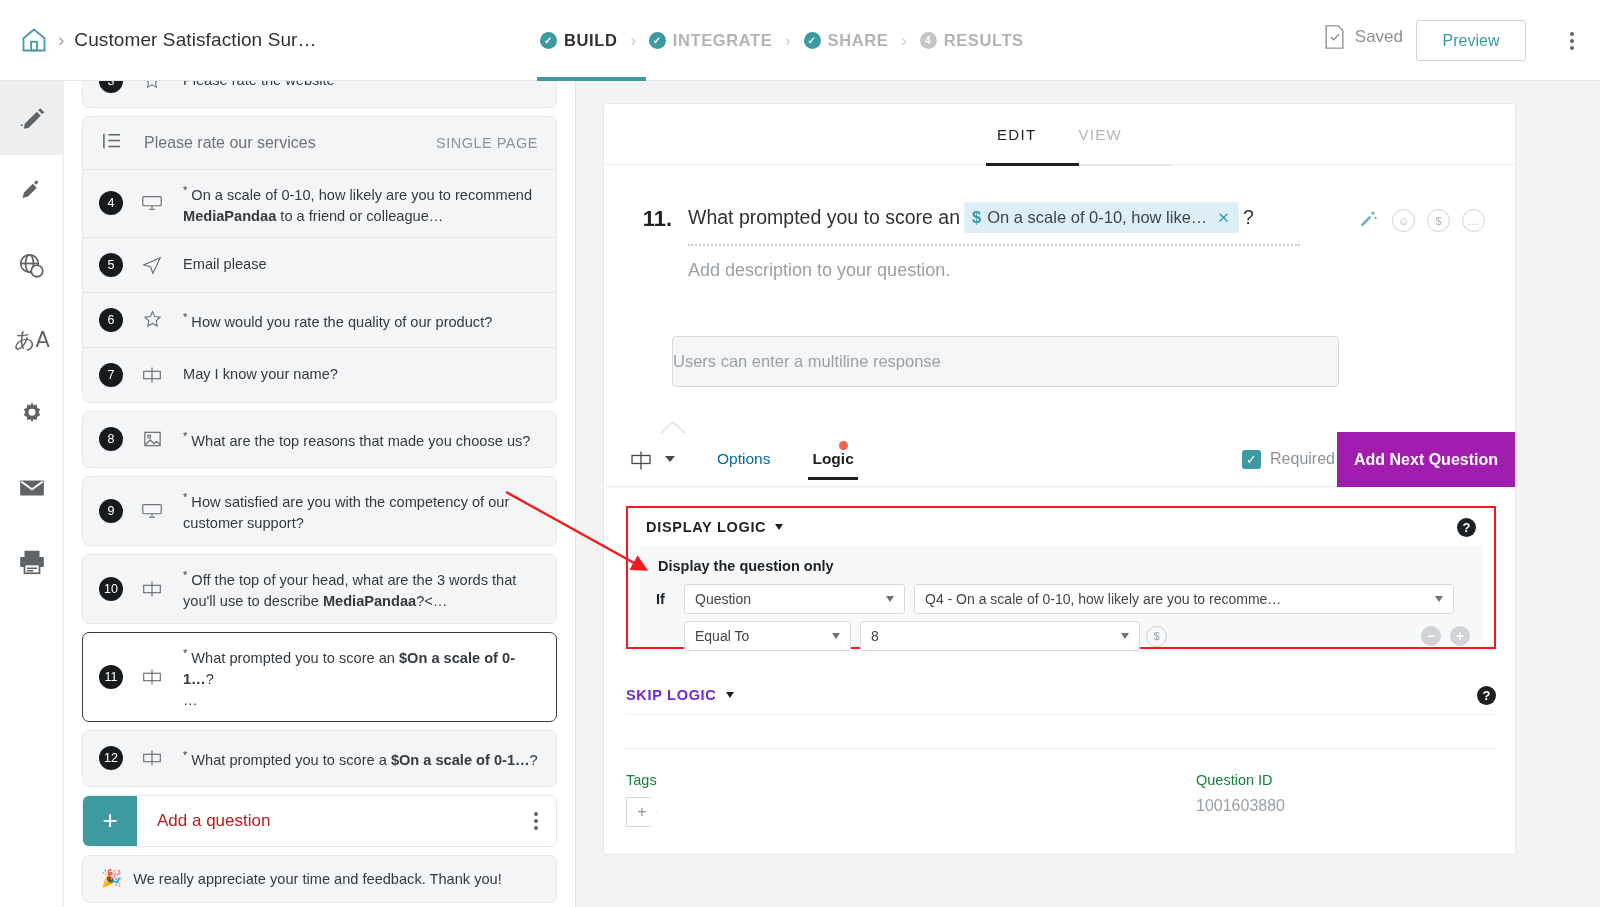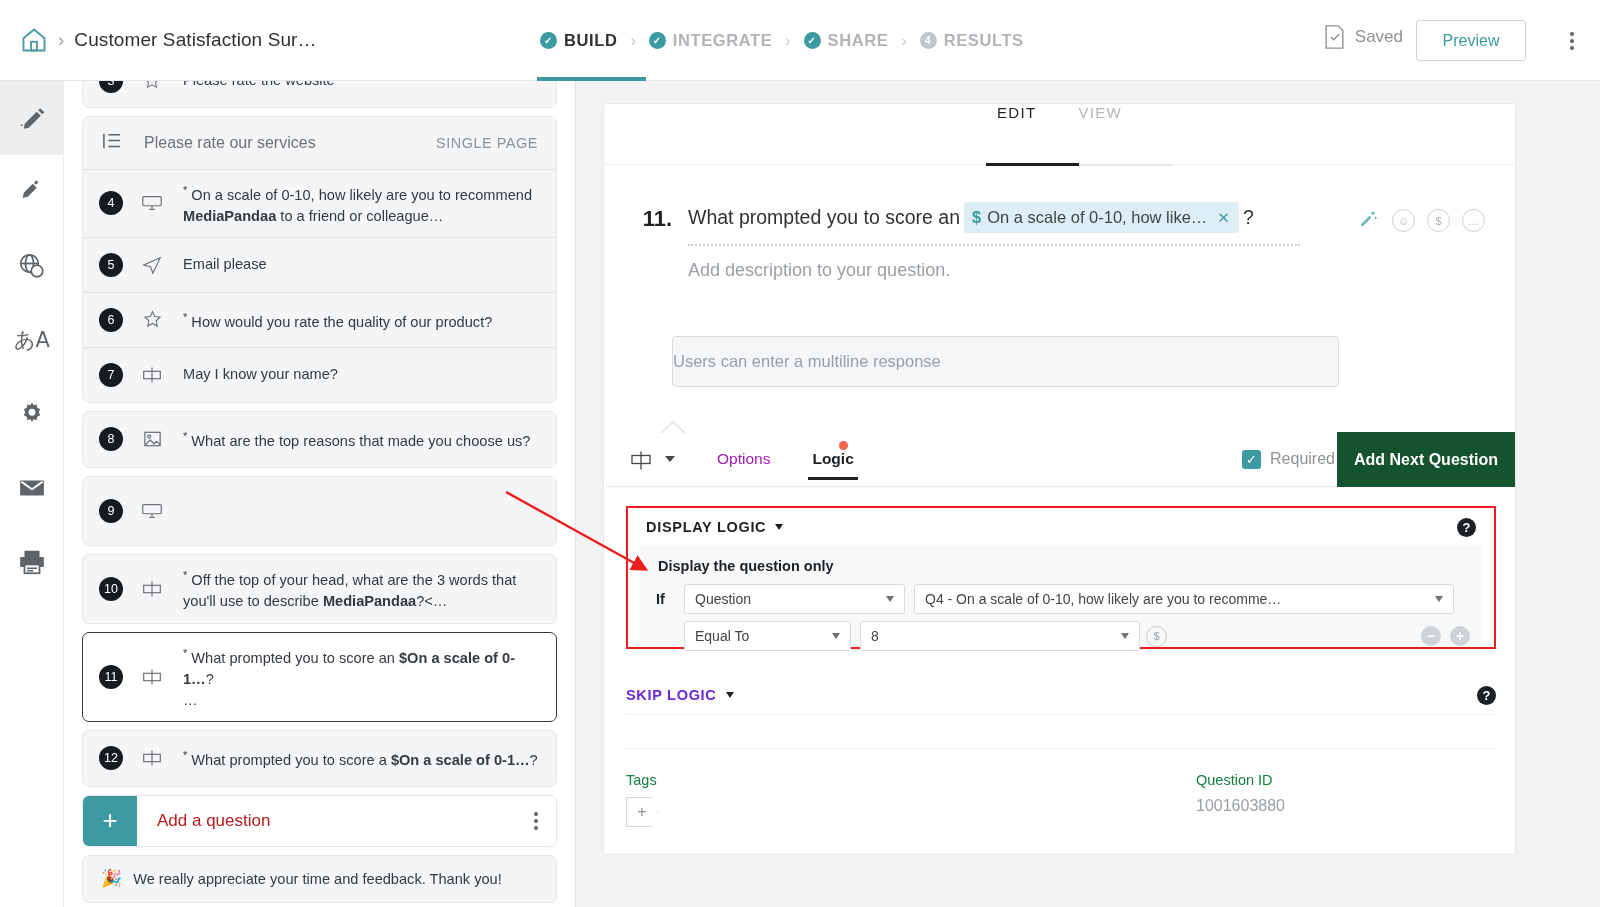--- a/index.html
+++ b/index.html
@@ -105,21 +105,21 @@
   }
   .thankyou .emoji { font-size:17px; margin-right:11px;}
   .thankyou .txt { font-size:14.6px; color:#343a40;}
 
   
   #main { position:absolute; left:576px; top:81px; width:1024px; height:826px; background:#f1f3f4; }
   #editor-card {
     position:absolute; left:27px; top:22px; width:913px; background:#ffffff;
     border:1px solid #e6e8ea; border-radius:3px; height:752px;
   }
-  #tabs-ev { display:flex; justify-content:center; gap:42px; position:relative;}
+  #tabs-ev { display:flex; justify-content:center; padding-top:22px; gap:42px; position:relative;}
   .ev-tab { font-size:15px; letter-spacing:1.3px; color:#b2b6ba; cursor:pointer; padding-bottom:16px;}
   .ev-tab.active { color:#1d2124; }
   #ev-divider { position:absolute; left:0; right:0; top:60px; height:1px; background:#eceef0; }
   #ev-underline { position:absolute; left:382px; top:59px; width:93px; height:3px; background:#1d2124;}
   #ev-underline2 { position:absolute; left:475px; top:60px; width:93px; height:2px; background:#e2e4e6;}
 
   #qline { position:absolute; left:16px; top:98px; right:30px; display:flex; align-items:flex-start;}
   #qnum-big { font-size:22px; font-weight:bold; color:#1d2124; width:52px; text-align:right; margin-right:16px; padding-top:4px;}
   #qtitle-wrap { flex:1; }
   #qtitle-row { display:flex; align-items:center; flex-wrap:wrap; font-size:19.5px; color:#2f3133;}
@@ -150,29 +150,29 @@
   #optbar {
     position:absolute; left:2px; top:328px; width:909px; height:55px;
     background:#fff; border-bottom:1px solid #e8eaec; display:flex; align-items:center;
   }
   #opt-caret { position:absolute; left:56px; top:-9px; width:0;height:0;
     border-left:11px solid transparent; border-right:11px solid transparent; border-bottom:10px solid #fff; z-index:3;}
   #opt-caret-b { position:absolute; left:54px; top:-11px; width:0;height:0;
     border-left:13px solid transparent; border-right:13px solid transparent; border-bottom:12px solid #dcdfe1; z-index:2;}
   #qtype-select { display:flex; align-items:center; gap:11px; margin-left:22px; cursor:pointer;}
   .caret-dn { width:0;height:0;border-left:5px solid transparent;border-right:5px solid transparent;border-top:6px solid #44494d;}
-  #optbar .otab { font-size:15.5px; color:#a21caf; margin-left:42px; cursor:pointer; position:relative; height:55px; display:flex; align-items:center;}
+  #optbar .otab { font-size:15.5px; color:#0369a1; margin-left:42px; cursor:pointer; position:relative; height:55px; display:flex; align-items:center;}
   #optbar .otab.active { color:#1d2124; font-weight:bold; }
   #optbar .otab.active:after { content:""; position:absolute; left:-4px; right:-4px; bottom:7px; height:3px; background:#1d2124;}
   #red-dot { position:absolute; left:233px; top:9px; width:9px;height:9px;border-radius:50%; background:#f2644a;}
   #required-box { position:absolute; right:180px; display:flex; align-items:center; gap:9px; cursor:pointer;}
   #required-box .cb { width:19px;height:19px;border-radius:3px;background:#3d9aa1;color:#fff;font-size:13px;display:flex;align-items:center;justify-content:center;}
   #required-box .lbl { font-size:16px; color:#8d9296;}
   #add-next-btn {
-    position:absolute; right:0; top:0; width:178px; height:55px; background:#14532d; color:#fff;
+    position:absolute; right:0; top:0; width:178px; height:55px; background:#a21caf; color:#fff;
     font-size:16px; font-weight:bold; display:flex; align-items:center; justify-content:center; cursor:pointer;
   }
 
   
   #display-logic {
     position:absolute; left:22px; top:402px; width:870px; height:143px;
     border:2px solid #ee1c1c; background:#fff;
   }
   #dl-head { display:flex; align-items:center; height:38px; padding:8px 18px; }
   #dl-title { font-size:14.5px; font-weight:bold; color:#1d2124; letter-spacing:.7px;}
@@ -402,20 +402,21 @@
 
   <div class="qcard">
     <div class="qrow" style="min-height:68px;">
       <div class="qnum">9</div>
       <div class="qtype">
         <svg width="24" height="20" viewBox="0 0 26 20" fill="none" stroke="#6e7276" stroke-width="1.3">
             <rect x="3" y="3" width="20" height="10" rx="1"></rect>
             <path d="M13 13v3M10 17h6"></path>
           </svg>
       </div>
+      <div class="qtext" style="max-width:360px;"><span class="req" style="vertical-align:super;font-size:11px;">*</span> How satisfied are you with the competency of our customer support?</div>
     </div>
   </div>
 
   <div class="qcard">
     <div class="qrow" style="min-height:68px;">
       <div class="qnum">10</div>
       <div class="qtype">
         <svg width="24" height="20" viewBox="0 0 26 20" fill="none" stroke="#6e7276" stroke-width="1.3">
             <rect x="4" y="6" width="18" height="8"></rect>
             <path d="M13 2v16"></path>

